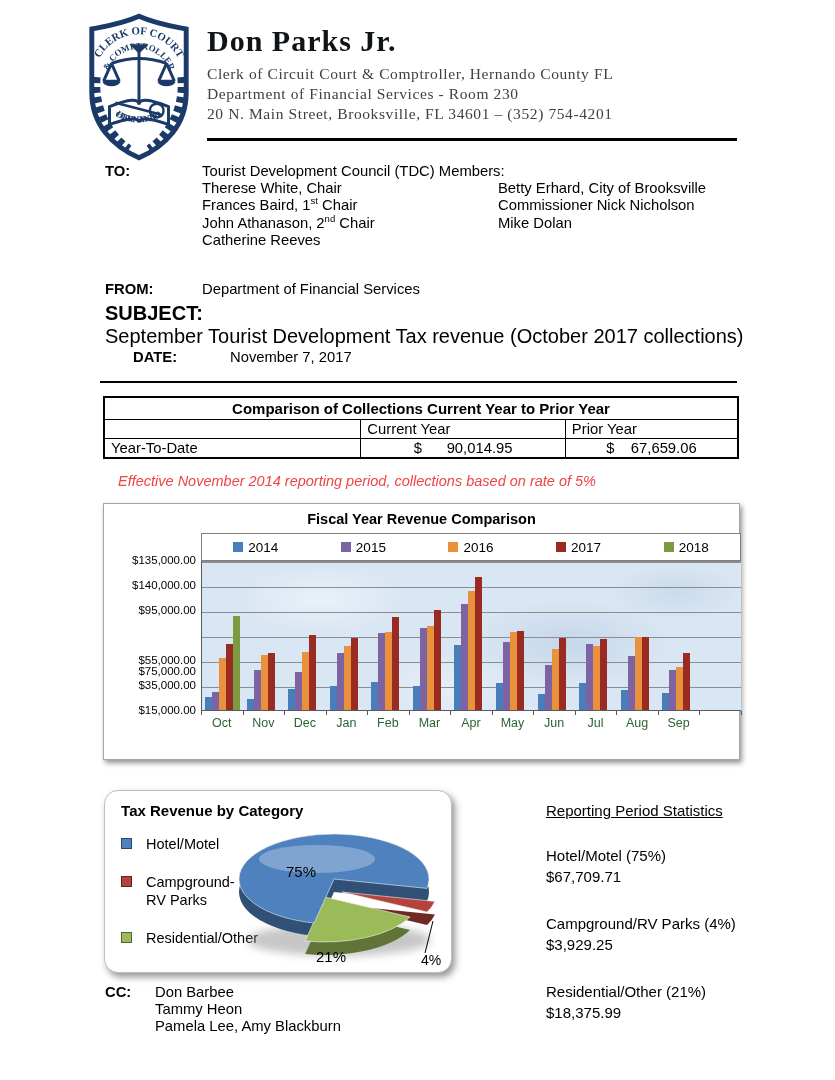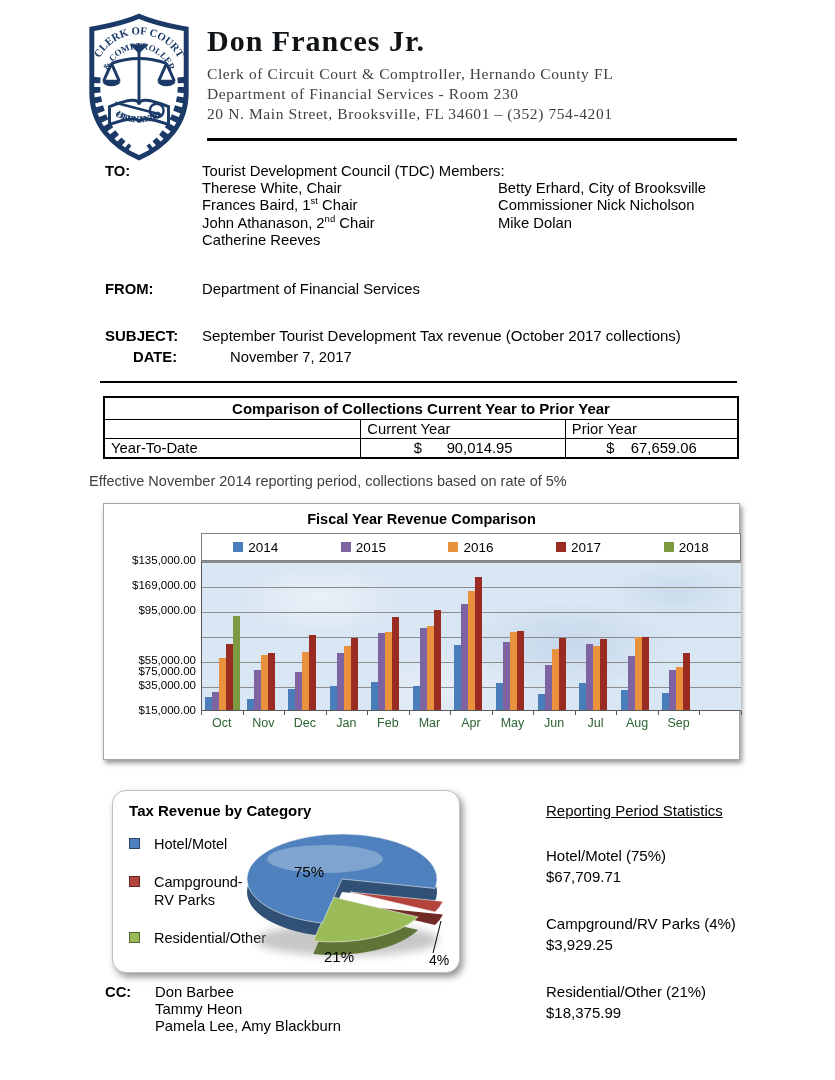--- a/index.html
+++ b/index.html
@@ -16,33 +16,33 @@
 
   
   .memo { position:absolute; left:105px; top:163px; width:640px; font-size:14.8px; line-height:17.2px; }
   .memo-row { display:flex; }
   .memo-label { width:97px; font-weight:bold; flex:none; }
   .to-grid { display:flex; }
   .to-col-l { width:296px; flex:none; }
   .to-col-r { flex:1; }
   .sup { vertical-align:super; font-size:9.5px; line-height:0; }
   .from-row { position:absolute; left:105px; top:281px; width:640px; display:flex; font-size:14.8px; }
-  .subj-row { position:absolute; left:105px; top:327px; width:640px; display:flex; font-size:15px; }
+  .subj-row { position:absolute; left:105px; top:302px; width:640px; display:flex; font-size:20px;flex-direction:column; }
   .date-row { position:absolute; left:105px; top:349px; width:640px; display:flex; font-size:14.8px;margin-left:28px; }
   .mid-rule { position:absolute; left:100px; top:381px; width:637px; height:2px; background:#000; }
 
   
   .cmp-table { position:absolute; left:103px; top:396px; width:636px; border-collapse:collapse;
                font-size:14.8px; }
   .cmp-table td { border:1px solid #000; padding:1px 6px; height:17px; }
   .cmp-table .title-cell { font-weight:bold; text-align:center; height:22px; font-size:15px; }
   .cmp-table .hdr-cell { text-align:left; }
   .cmp-table { border:2px solid #000; }
   .money { white-space:pre; text-align:center; }
-  .footnote { position:absolute; left:89px; top:473px; font-size:14.5px; color:#404040; }
+  .footnote { position:absolute; left:118px; top:473px; font-size:14.5px; font-style:italic; color:#ef4444; }
 
   
   .chart-box { position:absolute; left:103px; top:503px; width:637px; height:257px; background:#fff;
                border:1px solid #a6a6a6; box-shadow:2px 3px 5px rgba(120,120,120,.8); }
   .chart-title { position:absolute; left:0; top:7px; width:100%; text-align:center;
                  font-size:14.5px; font-weight:bold; }
   .bar-legend { position:absolute; left:97px; top:29px; width:540px; height:28px; background:#fff;
                 border:1px solid #7f7f7f; display:flex; align-items:center; justify-content:space-around; }
   .bar-legend .item { display:flex; align-items:center; gap:5px; font-size:13.5px; }
   .bar-legend .sw { width:10px; height:10px; flex:none; }
@@ -58,21 +58,21 @@
   .bar-groups { position:absolute; inset:0; display:flex; }
   .bar-group { width:41.538px; flex:none; display:flex; align-items:flex-end; justify-content:center; }
   .bar { width:7px; flex:none; }
   .y-label { position:absolute; width:90px; left:2px; text-align:right; font-size:11.5px; color:#000; }
   .tick-strip { position:absolute; left:97px; top:207px; width:541px; height:4px;
                 background:repeating-linear-gradient(to right, #595959 0 1px, transparent 1px 41.538px); }
   .x-labels { position:absolute; left:97px; top:212px; width:540px; display:flex; }
   .x-label { width:41.538px; flex:none; text-align:center; font-size:12.5px; color:#2b6430; }
 
   
-  .pie-box { position:absolute; left:112px; top:790px; width:348px; height:183px; background:#fff;
+  .pie-box { position:absolute; left:104px; top:790px; width:348px; height:183px; background:#fff;
              border:1px solid #bfbfbf; border-radius:14px; box-shadow:3px 4px 7px rgba(60,60,60,.55); }
   .pie-title { position:absolute; left:0; top:11px; width:62%; text-align:center; font-size:15px; font-weight:bold; }
   .pie-legend { position:absolute; left:16px; top:44px; width:132px; }
   .pie-legend .item { display:flex; align-items:flex-start; gap:14px; font-size:14.5px; line-height:18px; margin-bottom:20px; }
   .pie-legend .sw { width:11px; height:11px; margin-top:3px; flex:none; border:1px solid rgba(0,0,0,.45); }
   .pie-svg { position:absolute; right:0px; top:22px; }
 
   
   .stats { position:absolute; left:546px; top:800px; width:260px; font-size:15px; line-height:21px; }
   .stats-heading { text-decoration:underline; margin-bottom:24px; }
@@ -114,21 +114,21 @@
       <textPath href="#arcT1" startOffset="50%" text-anchor="middle">CLERK OF COURT</textPath></text>
     <text font-family="Liberation Serif, serif" font-size="9" font-weight="bold" fill="#1b3a68">
       <textPath href="#arcT2" startOffset="50%" text-anchor="middle">&amp; COMPTROLLER</textPath></text>
     <text font-family="Liberation Serif, serif" font-size="8.5" font-weight="bold" fill="#1b3a68">
       <textPath href="#arcB1" startOffset="50%" text-anchor="middle">HERNANDO</textPath></text>
     <text font-family="Liberation Serif, serif" font-size="8.5" font-weight="bold" fill="#1b3a68">
       <textPath href="#arcB2" startOffset="50%" text-anchor="middle">COUNTY, FL</textPath></text>
   </svg>
 
   <div class="hdr-text">
-    <div class="hdr-name">Don Frances Jr.</div>
+    <div class="hdr-name">Don Parks Jr.</div>
     <div class="hdr-line">Clerk of Circuit Court &amp; Comptroller, Hernando County FL</div>
     <div class="hdr-line">Department of Financial Services - Room 230</div>
     <div class="hdr-line">20 N. Main Street, Brooksville, FL 34601 – (352) 754-4201</div>
   </div>
   <div class="hdr-rule"></div>
 
   <div class="memo">
     <div class="memo-row">
       <div class="memo-label">TO:</div>
       <div>Tourist Development Council (TDC) Members:</div>
@@ -332,21 +332,21 @@
         <div class="x-label">Jul</div>
         <div class="x-label">Aug</div>
         <div class="x-label">Sep</div>
         <div class="x-label"></div>
       </div>
   <div class="y-label" style="top: 200px;">$15,000.00</div>
       <div class="y-label" style="top: 175px;">$35,000.00</div>
       <div class="y-label" style="top: 150px;">$55,000.00</div>
       <div class="y-label" style="top: 125px; margin-top: 36px;">$75,000.00</div>
       <div class="y-label" style="top: 100px;">$95,000.00</div>
-      <div class="y-label" style="top: 75px;">$169,000.00</div>
+      <div class="y-label" style="top: 75px;">$140,000.00</div>
       <div class="y-label" style="top: 50px;">$135,000.00</div>
     </div>
 
   <div class="pie-box">
     <div class="pie-title">Tax Revenue by Category</div>
     <div class="pie-legend">
         <div class="item">
           <span class="sw" style="background: rgb(78, 129, 189);"></span>
           <span>Hotel/Motel</span>
         </div>

